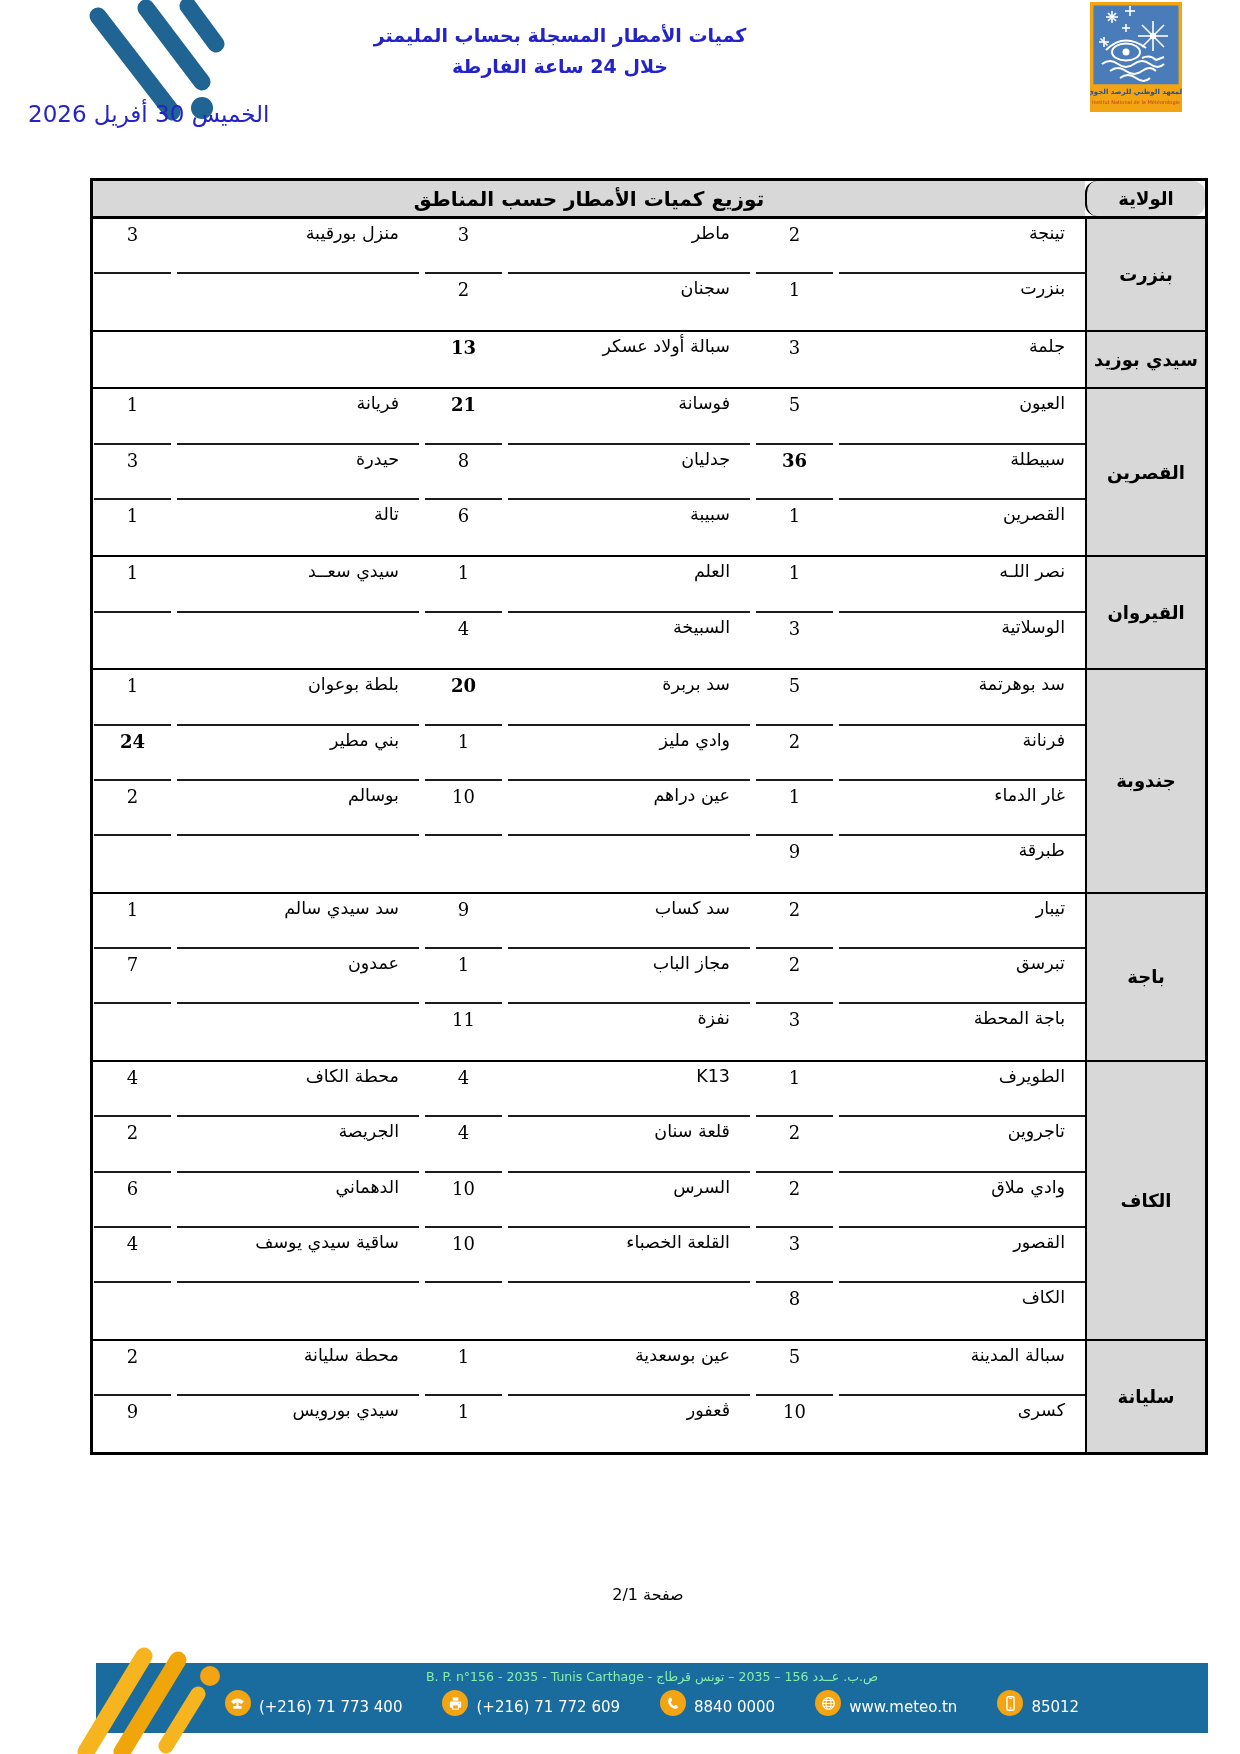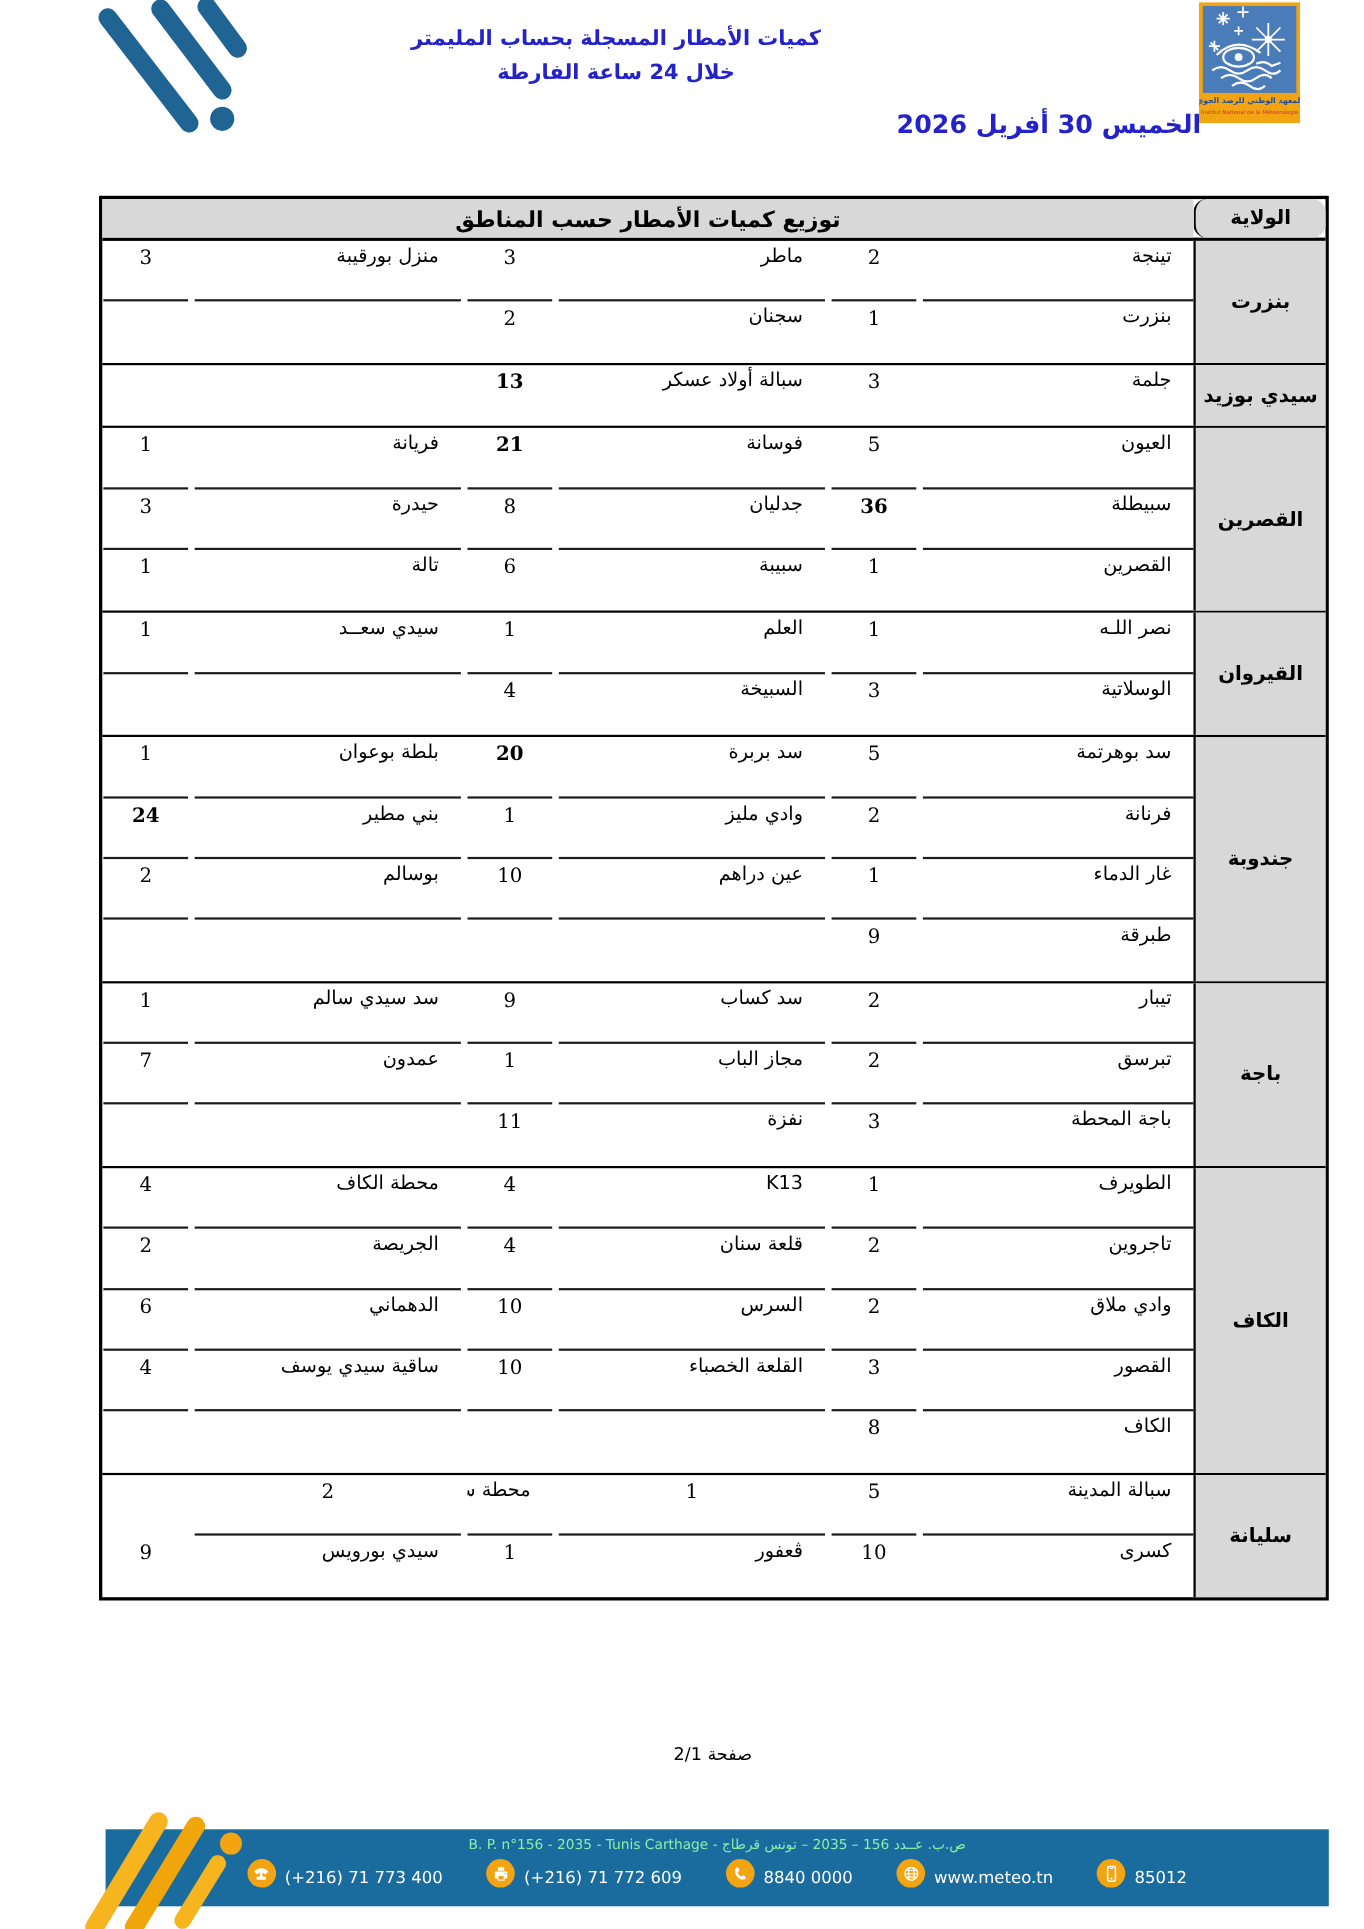--- a/index.html
+++ b/index.html
@@ -3,22 +3,22 @@
 <meta charset="utf-8">
 <style>
   html,body{margin:0;padding:0;background:#fff;}
   *{box-sizing:border-box;}
   .page{position:relative;width:1240px;height:1754px;background:#fff;overflow:hidden;
         font-family:"DejaVu Sans",sans-serif;color:#000;margin-left:28px;}
   
   .logo-left{position:absolute;left:52px;top:0;}
   .titles{position:absolute;top:20px;left:0;width:1064px;text-align:center;
           color:var(--blue);font-weight:bold;font-size:19px;line-height:31px;direction:rtl;}
-  .date{position:absolute;top:101px;left:0;width:1064px;text-align:right;
-        color:var(--blue);font-weight:bold;font-size:23px;direction:rtl;}
+  .date{position:absolute;top:101px;left:0;width:1064px;text-align:left;
+        color:var(--blue);font-weight:normal;font-size:23px;direction:rtl;}
   .logo-right{position:absolute;left:1062px;top:2px;}
   
   .tbl{position:absolute;left:62px;top:178px;width:1118px;direction:rtl;
        border:3px solid #000;background:#fff;}
   .hdr{display:flex;height:38px;border-bottom:3px solid #000;}
   .hdr-gov{width:120px;background:var(--grey);border-left:2px solid #000;
            display:flex;align-items:center;justify-content:center;
            font-weight:bold;font-size:18px;border-radius:12px;}
   .hdr-main{flex:1;background:var(--grey);display:flex;align-items:center;justify-content:center;
             font-weight:bold;font-size:20px;}
@@ -314,20 +314,21 @@
               <div class="v"></div>
             </div>
           </div>
         </div>
         <div class="tgroup">
           <div class="gov-cell">سليانة</div>
           <div class="rows">
             <div class="trow inner">
               <div class="st">سبالة المدينة</div>
               <div class="v">5</div>
+              <div class="st">عين بوسعدية</div>
               <div class="v">1</div>
               <div class="st">محطة سليانة</div>
               <div class="v">2</div>
             </div>
             <div class="trow">
               <div class="st">كسرى</div>
               <div class="v">10</div>
               <div class="st">ڤعفور</div>
               <div class="v">1</div>
               <div class="st">سيدي بورويس</div>

